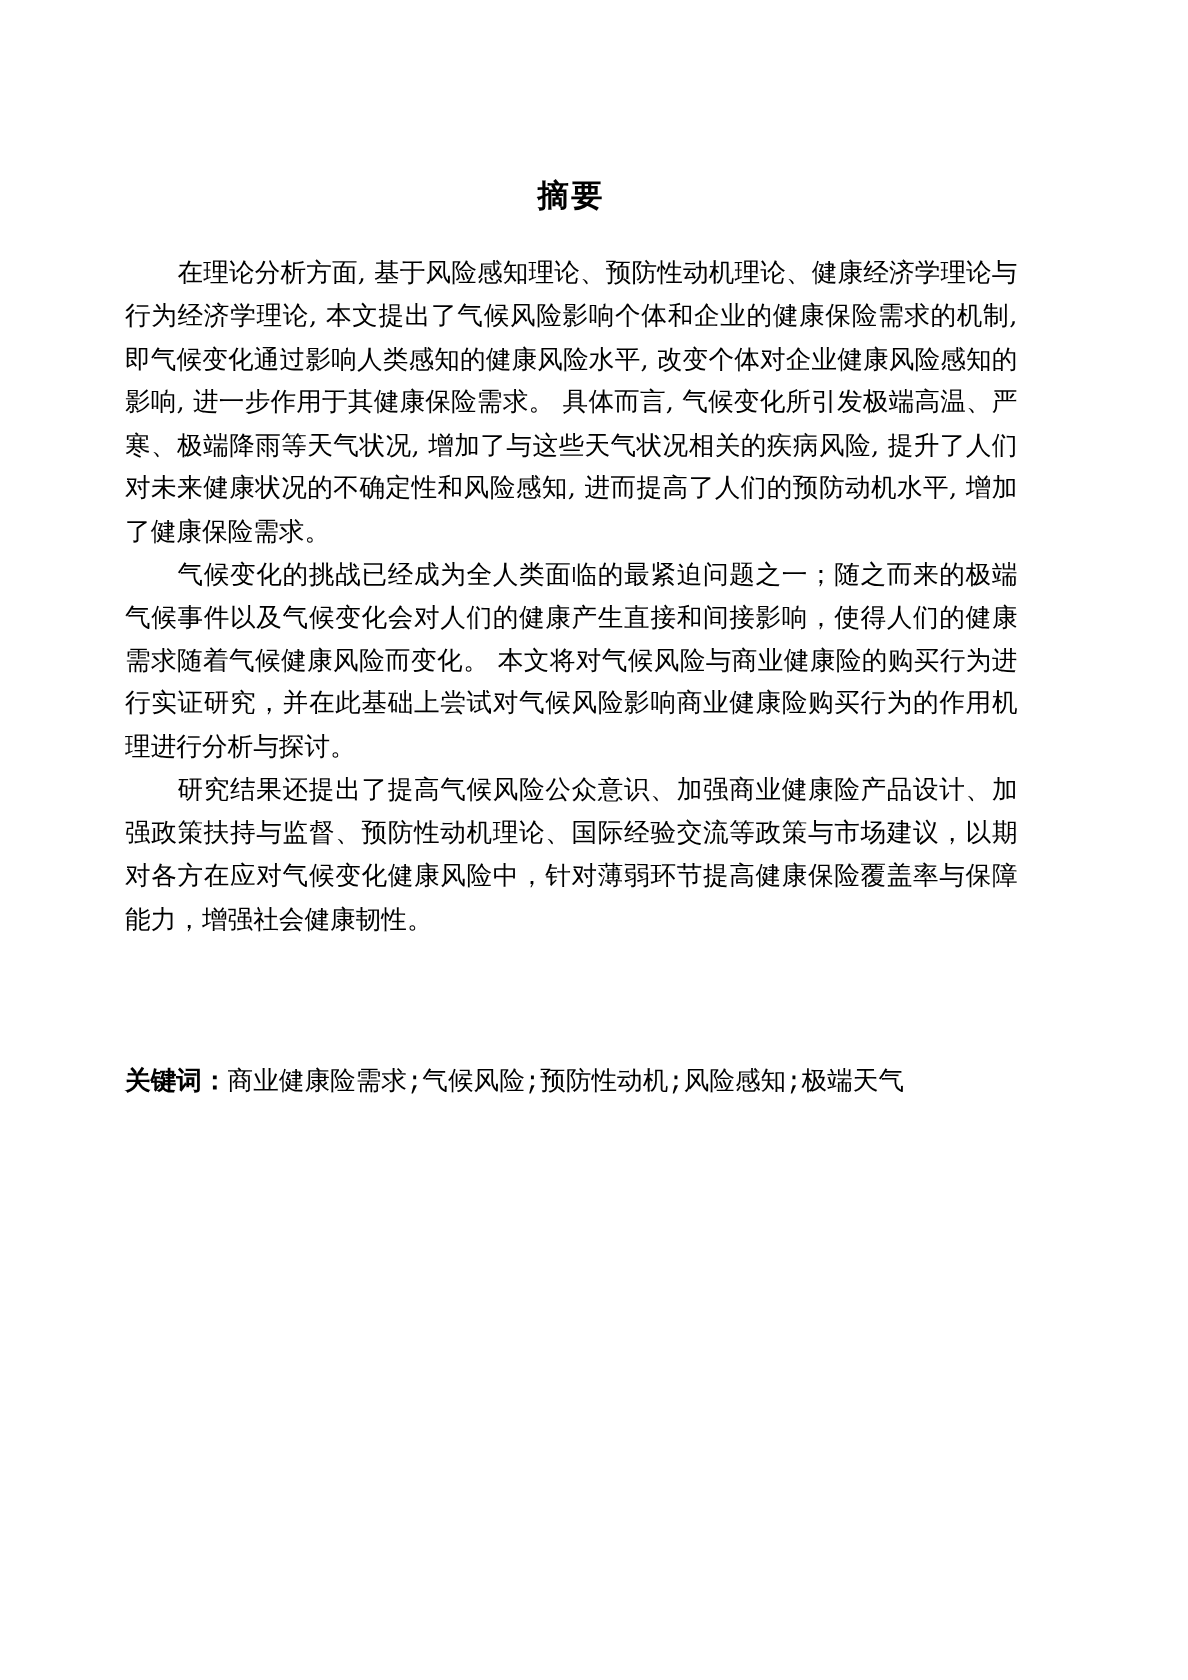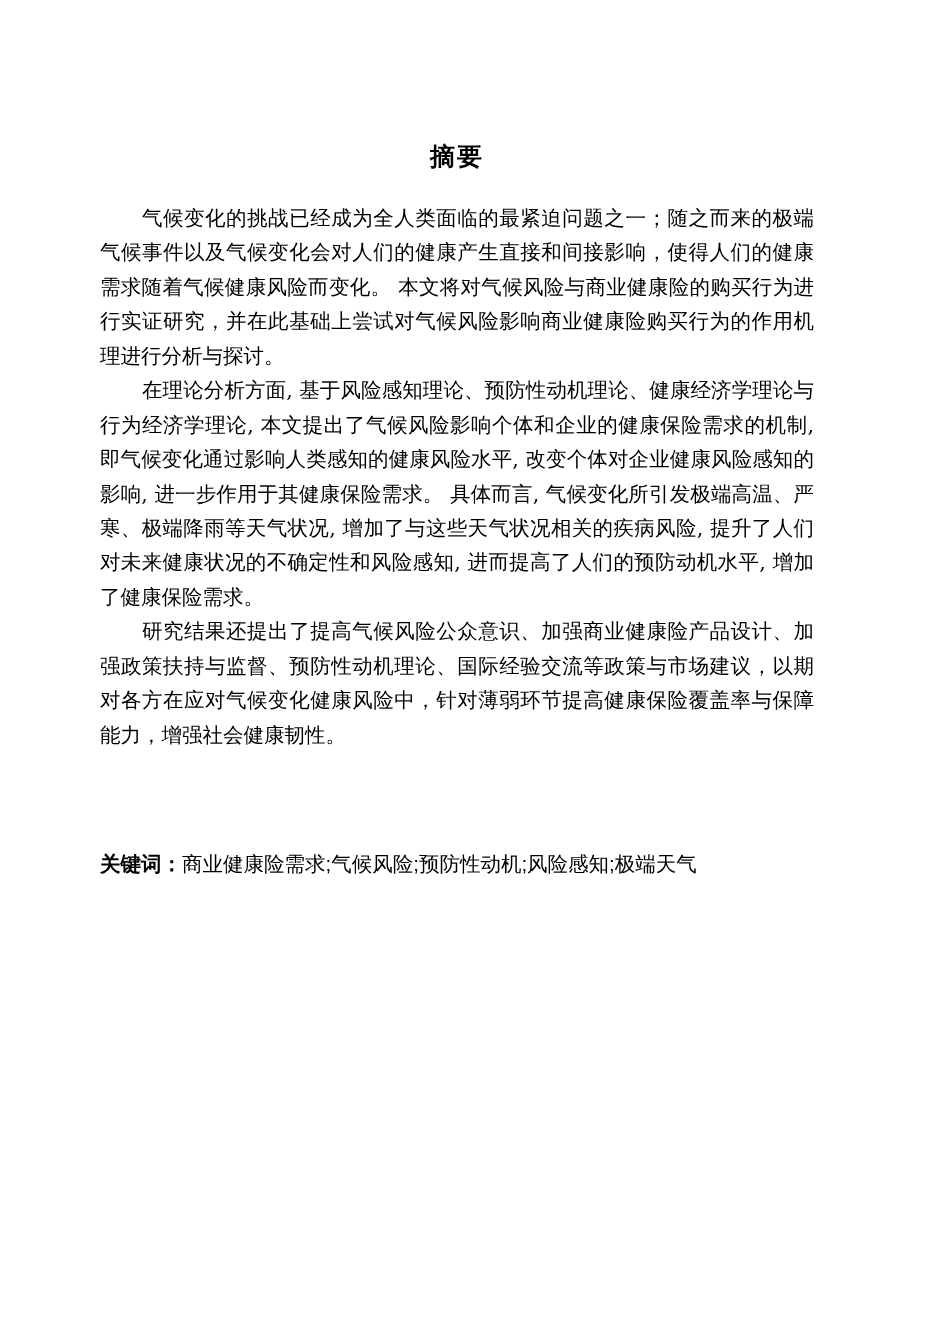--- a/index.html
+++ b/index.html
@@ -44,33 +44,33 @@
   .keywords {
     margin-top: 96px;
     font-size: 20.5px;
     line-height: 1.6;
   }
   .keywords .kw-label {
     font-family: Liberation Serif, serif;
     font-weight: bold;
   }
   .keywords .kw-value {
-    font-family: Liberation Sans, sans-serif;
+    font-family: Liberation Mono, monospace;
   }
 </style>
 </head>
 <body>
 
 <div class="page">
 
   <h1 class="doc-title">摘要</h1>
 
   <div class="body-text">
+    <p>在理论分析方面, 基于风险感知理论、预防性动机理论、健康经济学理论与行为经济学理论, 本文提出了气候风险影响个体和企业的健康保险需求的机制, 即气候变化通过影响人类感知的健康风险水平, 改变个体对企业健康风险感知的影响, 进一步作用于其健康保险需求。 具体而言, 气候变化所引发极端高温、严寒、极端降雨等天气状况, 增加了与这些天气状况相关的疾病风险, 提升了人们对未来健康状况的不确定性和风险感知, 进而提高了人们的预防动机水平, 增加了健康保险需求。</p>
     <p>气候变化的挑战已经成为全人类面临的最紧迫问题之一；随之而来的极端气候事件以及气候变化会对人们的健康产生直接和间接影响，使得人们的健康需求随着气候健康风险而变化。 本文将对气候风险与商业健康险的购买行为进行实证研究，并在此基础上尝试对气候风险影响商业健康险购买行为的作用机理进行分析与探讨。</p>
-    <p>在理论分析方面, 基于风险感知理论、预防性动机理论、健康经济学理论与行为经济学理论, 本文提出了气候风险影响个体和企业的健康保险需求的机制, 即气候变化通过影响人类感知的健康风险水平, 改变个体对企业健康风险感知的影响, 进一步作用于其健康保险需求。 具体而言, 气候变化所引发极端高温、严寒、极端降雨等天气状况, 增加了与这些天气状况相关的疾病风险, 提升了人们对未来健康状况的不确定性和风险感知, 进而提高了人们的预防动机水平, 增加了健康保险需求。</p>
     <p>研究结果还提出了提高气候风险公众意识、加强商业健康险产品设计、加强政策扶持与监督、预防性动机理论、国际经验交流等政策与市场建议，以期对各方在应对气候变化健康风险中，针对薄弱环节提高健康保险覆盖率与保障能力，增强社会健康韧性。</p>
   </div>
 
   <div class="keywords">
     <span class="kw-label">关键词：</span><span class="kw-value">商业健康险需求;气候风险;预防性动机;风险感知;极端天气</span>
   </div>
 
 </div>
 
 </body></html>

